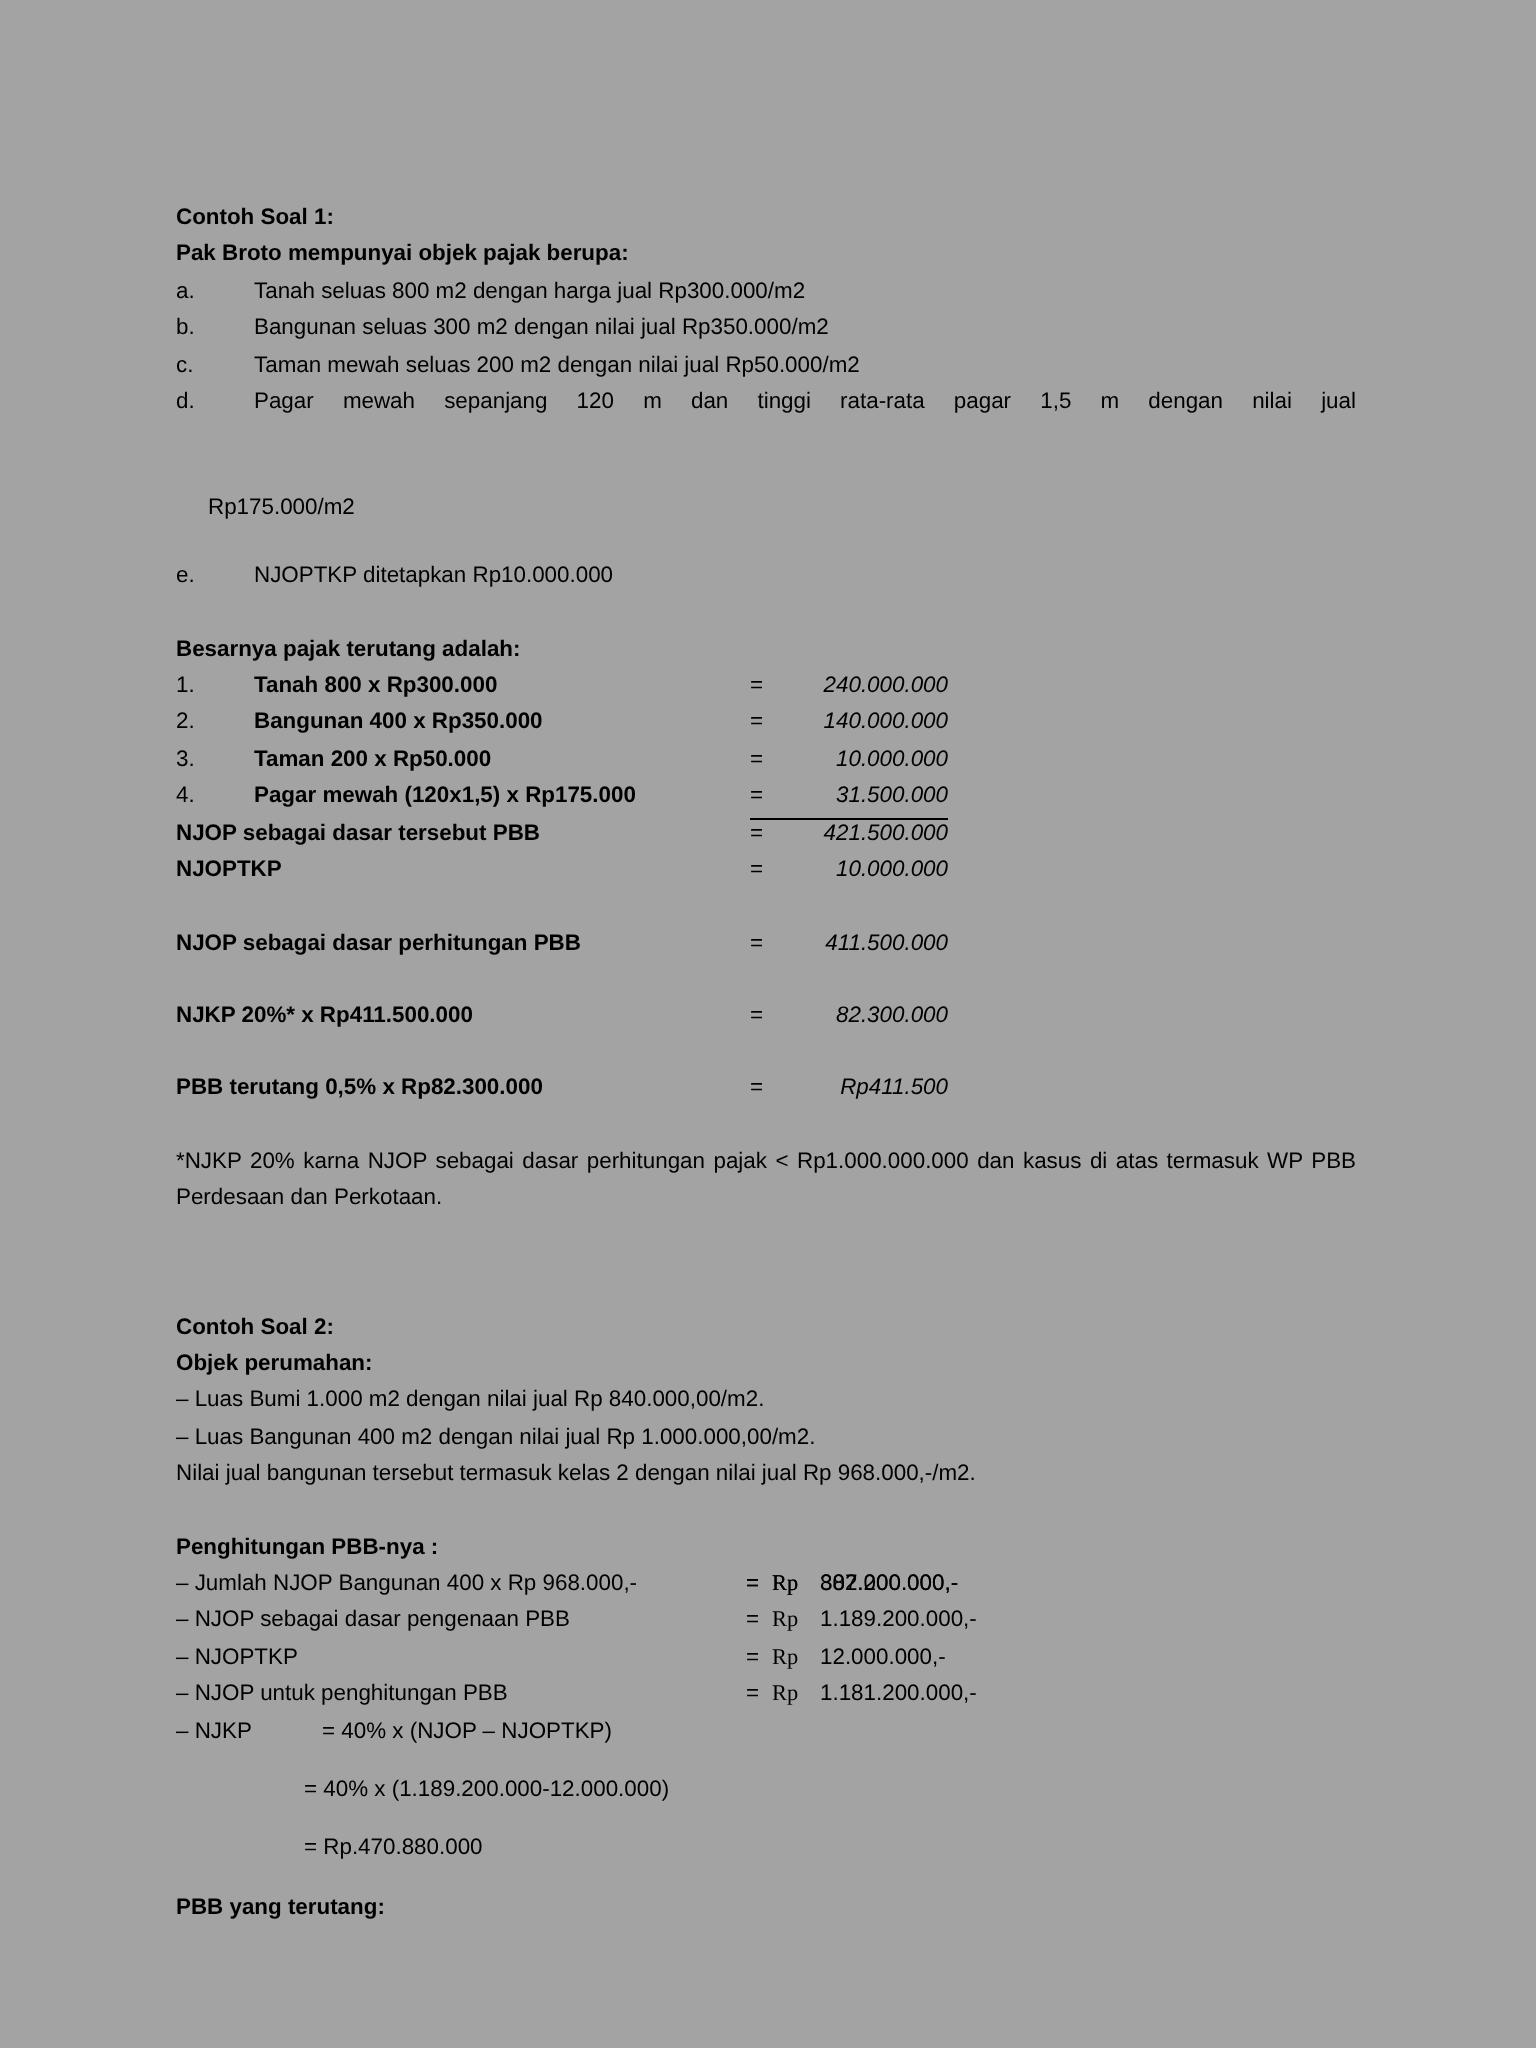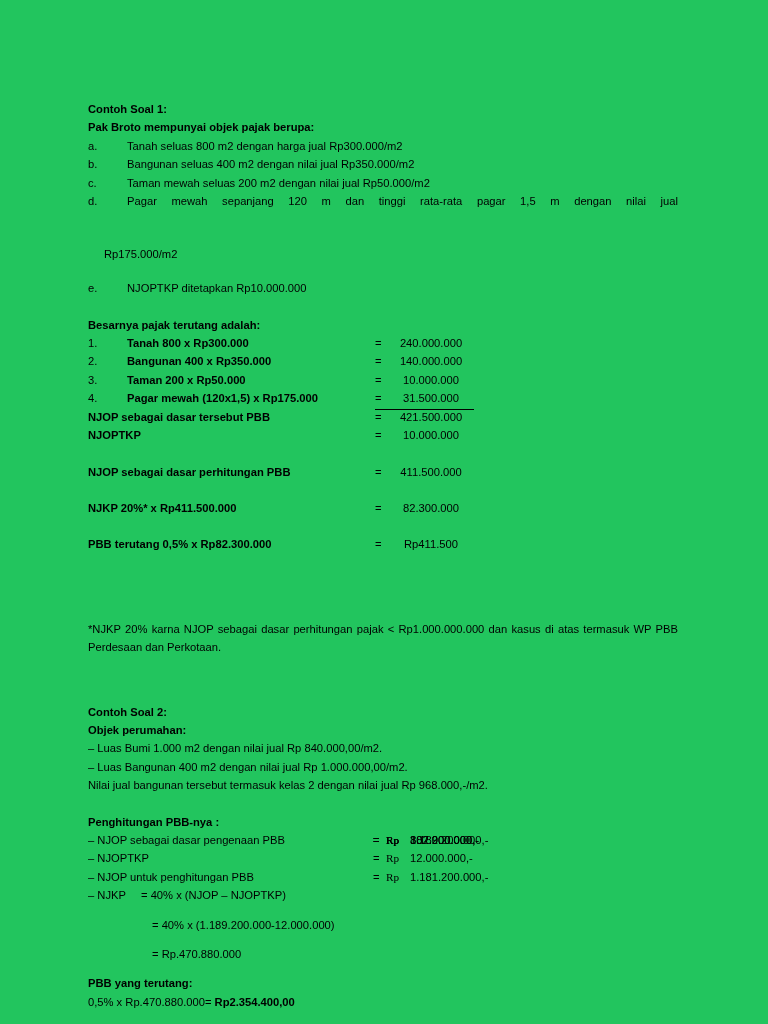--- a/index.html
+++ b/index.html
@@ -11,21 +11,21 @@
     width: 768px;
     height: 1024px;
     font-family: "Liberation Sans", sans-serif;
     color: #000000;
     -webkit-font-smoothing: none;
   }
   .page {
     position: relative;
     width: 768px;
     height: 1024px;
-    background: #22c55e;
+    background: #a3a3a3;
     box-sizing: border-box;
   }
   .content {
     position: absolute;
     left: 88px;
     top: 100px;
     width: 590px;
     font-size: 11.2px;
     line-height: 18.4px;
   }
@@ -84,22 +84,23 @@
   .calcrow {
     position: relative;
   }
   .calcrow .eq {
     width: 13px;
     flex: 0 0 13px;
   }
   .calcrow .val {
     width: 86px;
     flex: 0 0 86px;
-    text-align: center;
-    white-space: pre;
+    text-align: right;
+    white-space: pre;
+    font-style: italic;
   }
   .calcrow.underlined .rightcol {
     border-bottom: 1.4px solid #000;
     padding-bottom: 1px;
   }
 
   
   .calcrow2 {
     position: relative;
     display: flex;
@@ -132,20 +133,21 @@
 
   .indent-eq {
     margin: 11px;
     padding-left: 53px;
     white-space: pre;
   }
 
   .njkp-row {
     display: flex;
     white-space: pre;
+    gap: 20px;
   }
   .njkp-row .njkp-label {
     width: 53px;
     flex: 0 0 53px;
   }
 </style>
 </head>
 <body>
 
 <div class="page">
@@ -153,21 +155,21 @@
 
     <p class="para bold">Contoh Soal 1:</p>
     <p class="para bold">Pak Broto mempunyai objek pajak berupa:</p>
 
     <div class="lrow">
       <span class="marker">a.</span>
       <span class="body">Tanah seluas 800 m2 dengan harga jual Rp300.000/m2</span>
     </div>
     <div class="lrow">
       <span class="marker">b.</span>
-      <span class="body">Bangunan seluas 400 m2 dengan nilai jual Rp350.000/m2</span>
+      <span class="body">Bangunan seluas 300 m2 dengan nilai jual Rp350.000/m2</span>
     </div>
     <div class="lrow">
       <span class="marker">c.</span>
       <span class="body">Taman mewah seluas 200 m2  dengan nilai jual Rp50.000/m2</span>
     </div>
     <div class="lrow">
       <span class="marker">d.</span>
       <span class="body last-justify">Pagar mewah sepanjang 120 m dan tinggi rata-rata pagar 1,5 m dengan nilai jual</span>
     </div>
     <p class="cont">Rp175.000/m2</p>
@@ -253,21 +255,21 @@
     <div class="calcrow">
       <span class="label">PBB terutang     0,5% x Rp82.300.000</span>
       <span class="rightcol">
         <span class="eq">=</span>
         <span class="val">Rp411.500</span>
       </span>
     </div>
 
     <div class="spacer"></div>
 
-    <p class="para" style="text-align: justify; margin-top: 48px;">*NJKP 20% karna NJOP sebagai dasar perhitungan pajak &lt; Rp1.000.000.000 dan kasus di atas termasuk WP PBB Perdesaan dan Perkotaan.</p>
+    <p class="para" style="text-align: justify;">*NJKP 20% karna NJOP sebagai dasar perhitungan pajak &lt; Rp1.000.000.000 dan kasus di atas termasuk WP PBB Perdesaan dan Perkotaan.</p>
 
     <div class="spacer-lg"></div>
 
     <p class="para bold">Contoh Soal 2:</p>
     <p class="para bold">Objek perumahan:</p>
 
     <p class="para">– Luas Bumi 1.000 m2 dengan nilai jual Rp 840.000,00/m2.</p>
     <p class="para">– Luas Bangunan 400 m2 dengan nilai jual Rp 1.000.000,00/m2.</p>
     <p class="para">Nilai jual bangunan tersebut termasuk kelas 2 dengan nilai jual Rp 968.000,-/m2.</p>
 
@@ -276,20 +278,21 @@
     <p class="para bold">Penghitungan PBB-nya :</p>
 
     <div class="calcrow2">
       <span class="rightcol2">
         <span class="eq2">=</span>
         <span class="rp2">Rp</span>
         <span class="val2">802.000.000,-</span>
       </span>
     </div>
     <div class="calcrow2">
+      <span class="label2">– Jumlah NJOP Bangunan 400 x Rp 968.000,-</span>
       <span class="rightcol2">
         <span class="eq2">=</span>
         <span class="rp2">Rp</span>
         <span class="val2">387.200.000,-</span>
       </span>
     </div>
     <div class="calcrow2">
       <span class="label2">– NJOP sebagai dasar pengenaan PBB</span>
       <span class="rightcol2">
         <span class="eq2">=</span>
@@ -315,16 +318,15 @@
     </div>
 
     <div class="njkp-row">
       <span class="njkp-label">– NJKP</span>
       <span>= 40% x (NJOP – NJOPTKP)</span>
     </div>
     <p class="indent-eq">= 40% x (1.189.200.000-12.000.000)</p>
     <p class="indent-eq">= Rp.470.880.000</p>
 
     <p class="para bold">PBB yang terutang:</p>
-    <p class="para"><span>0,5% x Rp.470.880.000= </span><span class="bold">Rp2.354.400,00</span></p>
 
   </div>
 </div>
 
 </body></html>

